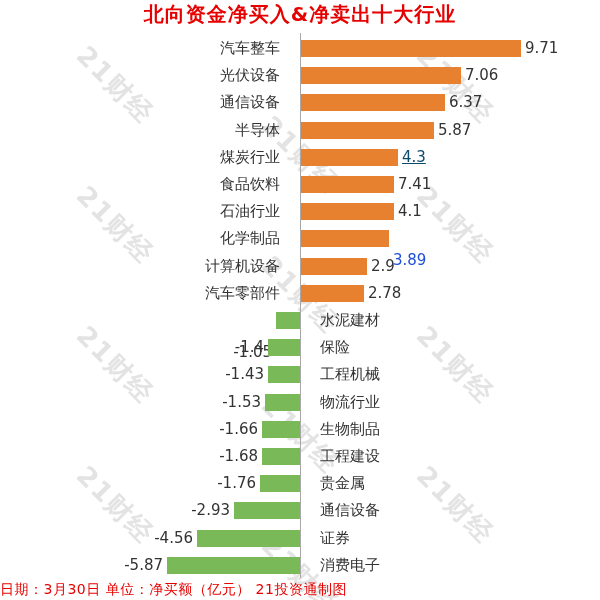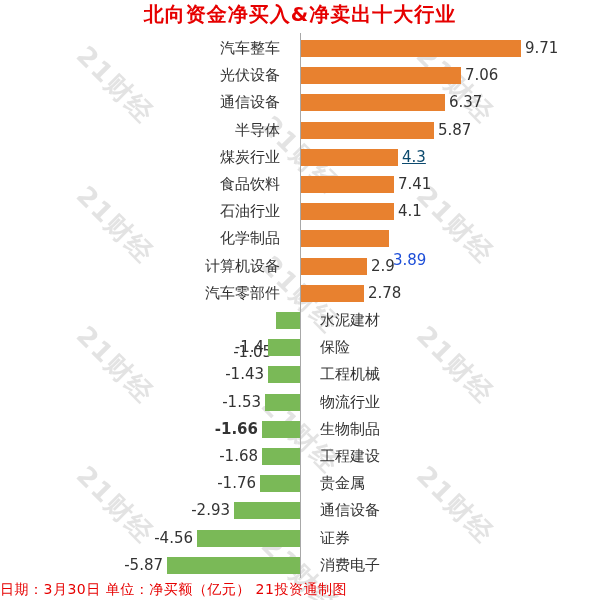--- a/index.html
+++ b/index.html
@@ -117,21 +117,21 @@
         <div class="val val-neg" style="color: rgb(51, 51, 51); width: 264px;">-1.43</div>
       </div>
       <div class="row" style="top: 389px;">
         <div class="cat cat-neg" style="color: rgb(51, 51, 51); left: 320px;">物流行业</div>
         <div class="bar" style="width: 35px; left: 265px; background: rgb(122, 185, 87);"></div>
         <div class="val val-neg" style="color: rgb(51, 51, 51); width: 261px;">-1.53</div>
       </div>
       <div class="row" style="top: 416px;">
         <div class="cat cat-neg" style="color: rgb(51, 51, 51); left: 320px;">生物制品</div>
         <div class="bar" style="width: 38px; left: 262px; background: rgb(122, 185, 87);"></div>
-        <div class="val val-neg" style="color: rgb(51, 51, 51); width: 258px; font-weight: bold;">-1.66</div>
+        <div class="val val-neg" style="color: rgb(51, 51, 51); width: 258px;">-1.66</div>
       </div>
       <div class="row" style="top: 443px;">
         <div class="cat cat-neg" style="color: rgb(51, 51, 51); left: 320px;">工程建设</div>
         <div class="bar" style="width: 38px; left: 262px; background: rgb(122, 185, 87);"></div>
         <div class="val val-neg" style="color: rgb(51, 51, 51); width: 258px;">-1.68</div>
       </div>
       <div class="row" style="top: 470px;">
         <div class="cat cat-neg" style="color: rgb(51, 51, 51); left: 320px;">贵金属</div>
         <div class="bar" style="width: 40px; left: 260px; background: rgb(122, 185, 87);"></div>
         <div class="val val-neg" style="color: rgb(51, 51, 51); width: 256px;">-1.76</div>

